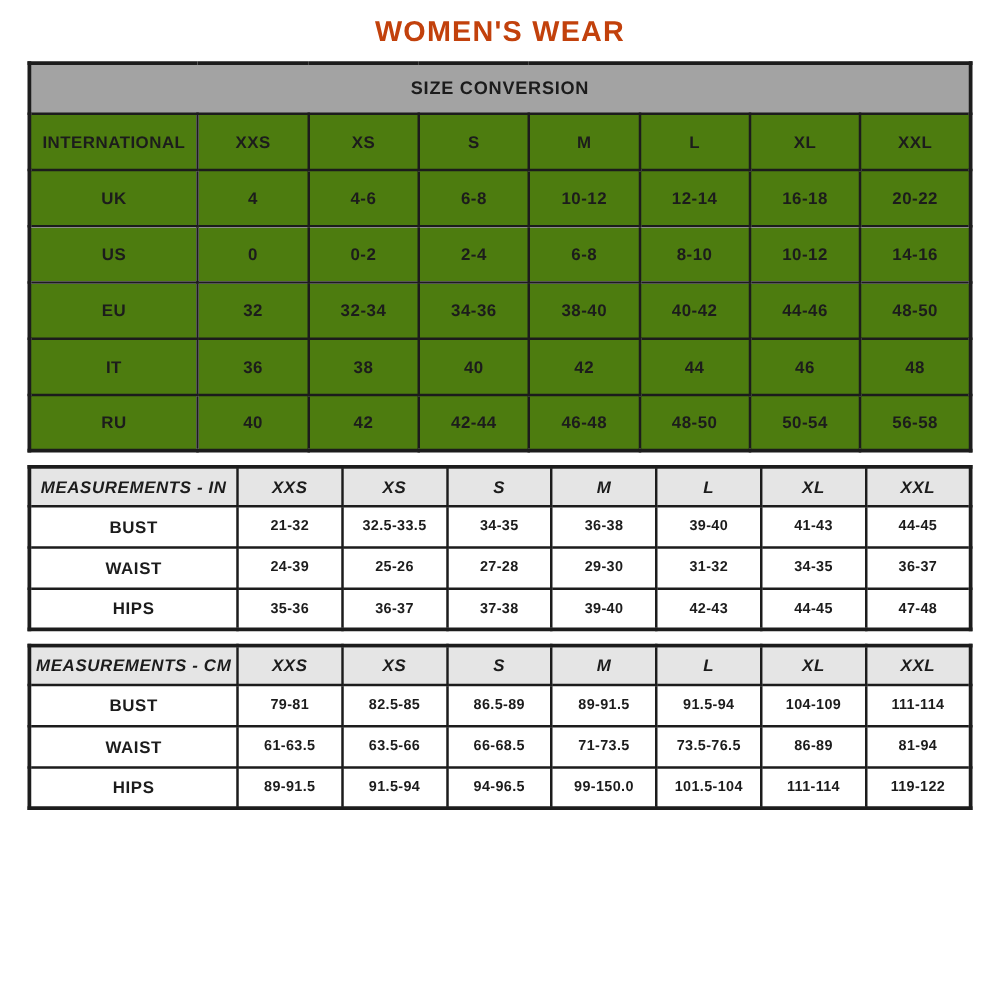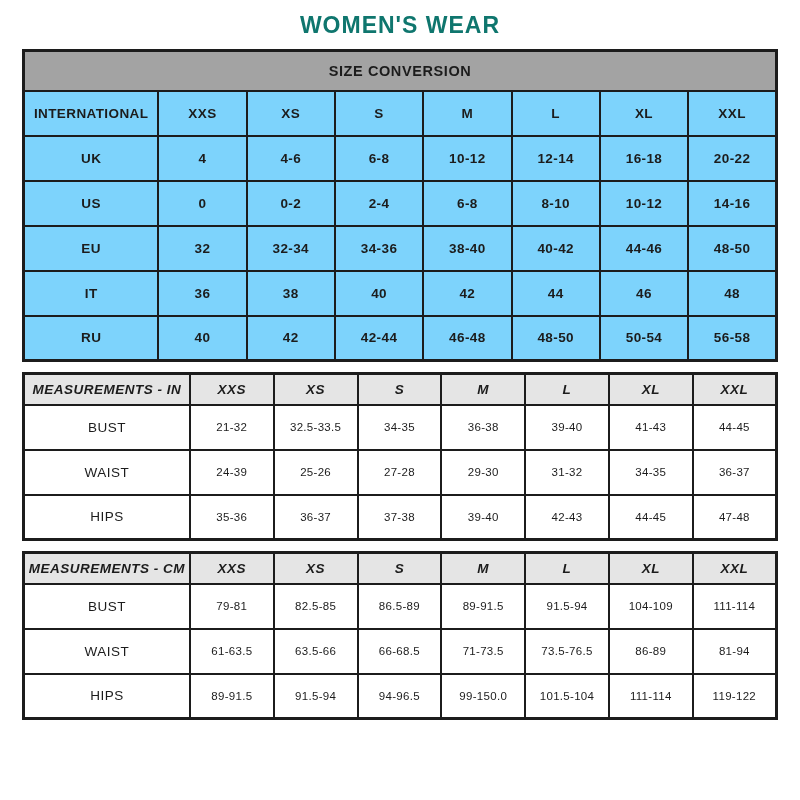--- a/index.html
+++ b/index.html
@@ -10,21 +10,21 @@
     font-family: "Liberation Sans", sans-serif;
     color: #1c1c1c;
   }
   .page { width: 800px; height: 800px; overflow: hidden; }
   .title {
     text-align: center;
     font-size: 23px;
     font-weight: 700;
     letter-spacing: 1px;
     margin: 12px 0 10px 0;
-    color: #0f766e;
+    color: #c2410c;
   }
   .wrap { padding: 0 22px; }
   table {
     width: 100%;
     border-collapse: collapse;
     table-layout: fixed;
     border: 3px solid #1c1c1c;
   }
   th, td {
     border: 2px solid #1c1c1c;
@@ -40,37 +40,37 @@
     height: 40px;
     font-size: 14.5px;
     font-weight: 700;
     letter-spacing: 0.6px;
   }
   .t1 tbody td {
     height: 45px;
     font-size: 13.5px;
     font-weight: 600;
     letter-spacing: 0.4px;
-    background: #7dd3fc;
+    background: #4d7c0f;
   }
   .t1 col.c-label { width: 17.9%; }
   
   .tm { margin-top: 10px; }
   .tm thead th {
     background: #e5e5e5;
     height: 31px;
     font-size: 13.5px;
     font-weight: 700;
     letter-spacing: 0.5px;
     font-style: italic;
   }
   .tm tbody td {
-    height: 45px;
+    height: 33px;
     font-size: 11.5px;
-    font-weight: 400;
+    font-weight: 700;
     letter-spacing: 0.3px;
     background: #ffffff;
     margin-top: 16px;
   }
   .tm tbody td.label {
     font-size: 13.5px;
     letter-spacing: 0.5px;
   }
   .tm col.c-label { width: 22.1%; }
 </style>

